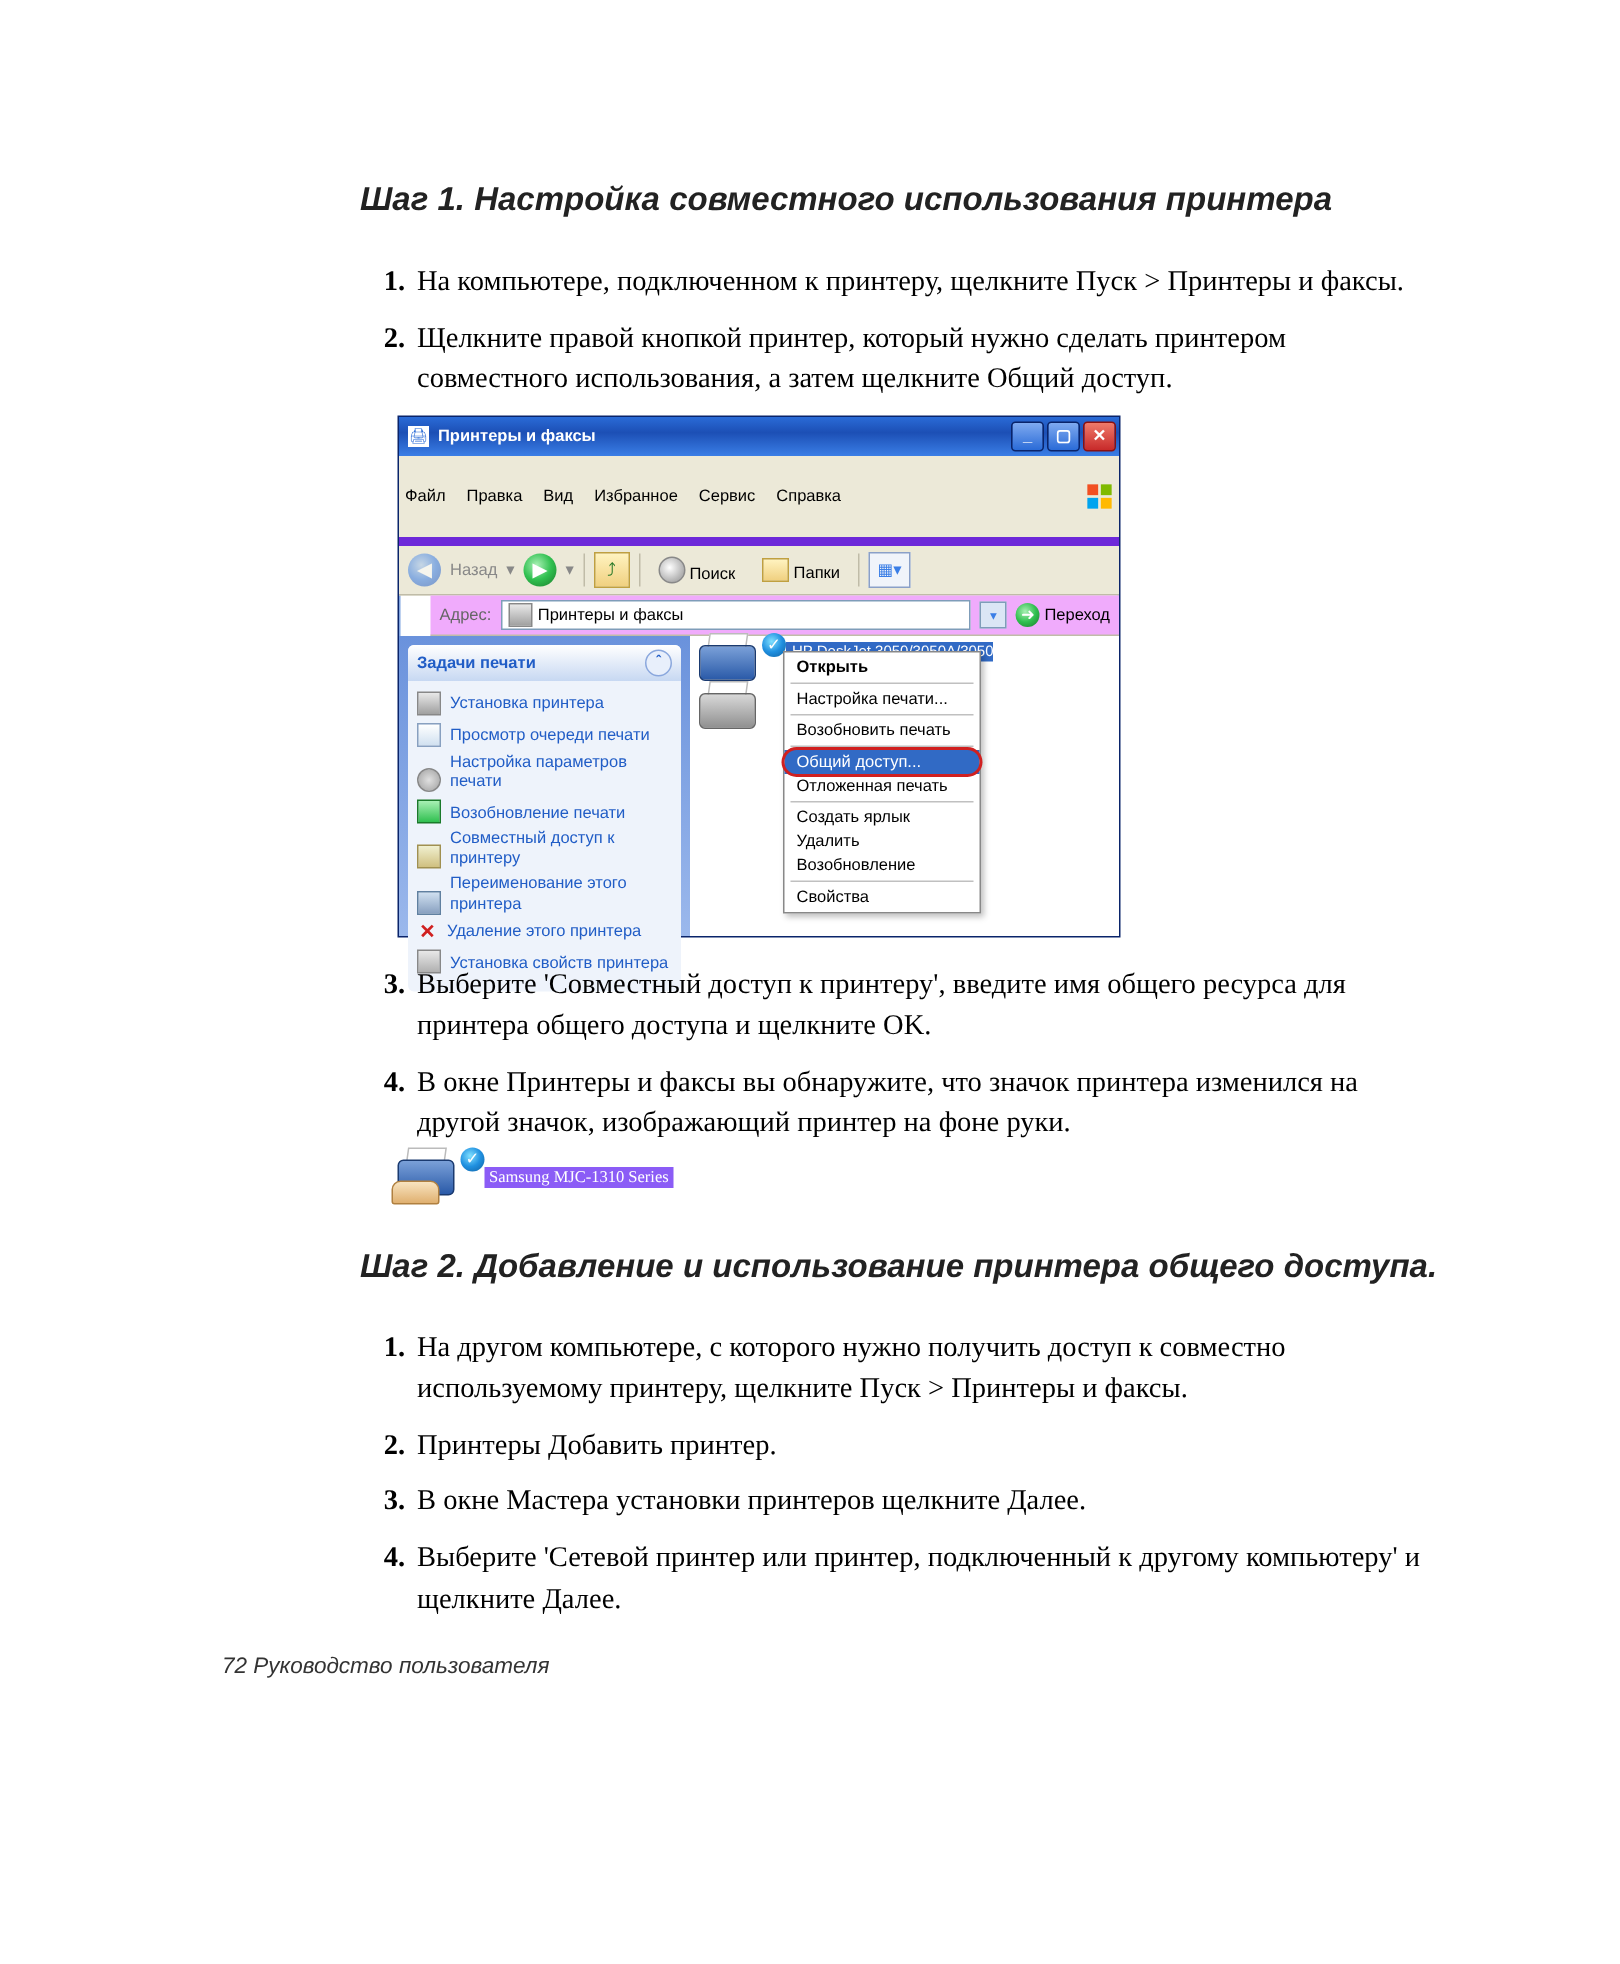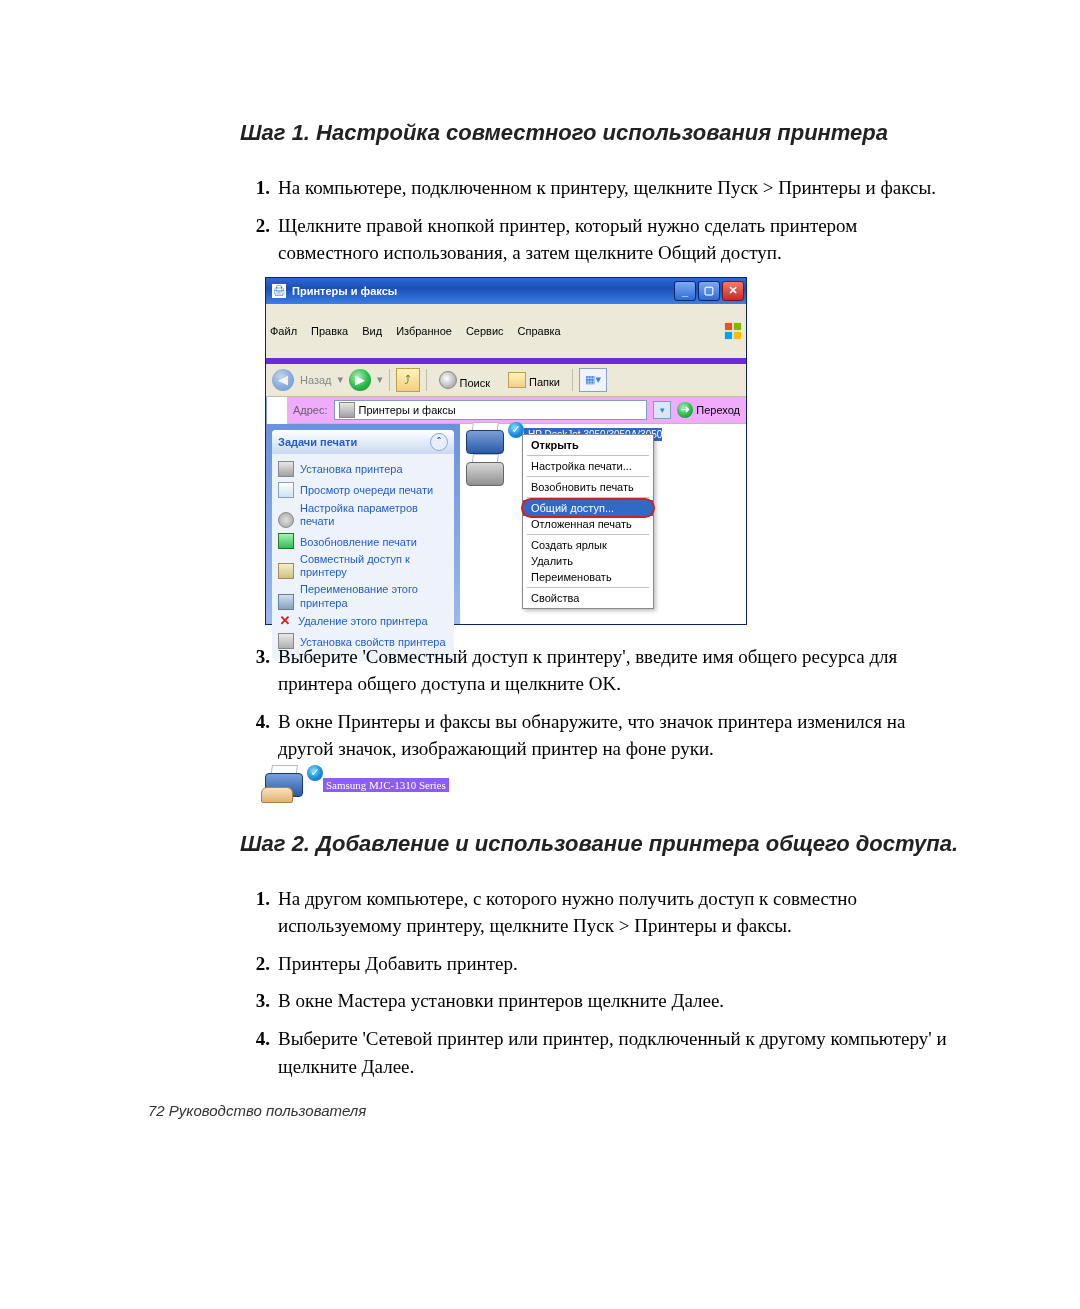--- a/index.html
+++ b/index.html
@@ -367,21 +367,21 @@
           <hr>
           <div class="item">Настройка печати...</div>
           <hr>
           <div class="item">Возобновить печать</div>
           <hr>
           <div class="item hl">Общий доступ...</div>
           <div class="item">Отложенная печать</div>
           <hr>
           <div class="item">Создать ярлык</div>
           <div class="item">Удалить</div>
-          <div class="item">Переименовать</div>
+          <div class="item">Возобновление</div>
           <hr>
           <div class="item">Свойства</div>
         </div>
       </div>
     </div>
   </div>
 
   <ol class="steps">
     <li>
       <span class="num">3.</span>

